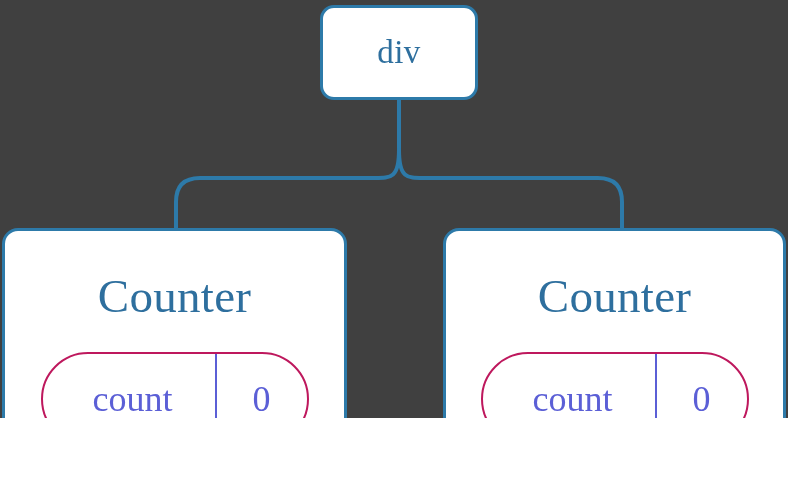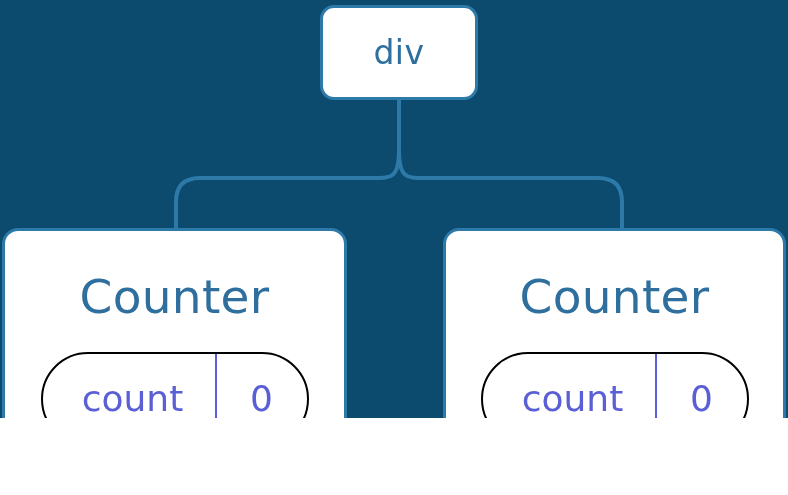--- a/index.html
+++ b/index.html
@@ -9,22 +9,23 @@
   body {
     width: 788px;
     height: 495px;
     overflow: hidden;
     font-family: "DejaVu Sans", "Liberation Sans", sans-serif;
   }
   #stage {
     position: relative;
     width: 788px;
     height: 418px;
-    background: #0c4a6e;
+    background: #404040;
     overflow: hidden;
+    font-family: Liberation Serif, serif;
   }
 
   
   #connectors {
     position: absolute;
     left: 0;
     top: 0;
     width: 788px;
     height: 495px;
     pointer-events: none;
@@ -80,21 +81,21 @@
     font-size: 47px;
     line-height: 1;
     letter-spacing: 0.3px;
   }
 
   
   .state-pill {
     margin-top: 32px;
     display: flex;
     align-items: stretch;
-    border: 2px solid #000000;
+    border: 2px solid #be185d;
     border-radius: 999px;
     height: 94px;
     box-sizing: border-box;
     background: #ffffff;
   }
   .state-key,
   .state-value {
     display: flex;
     align-items: center;
     justify-content: center;

